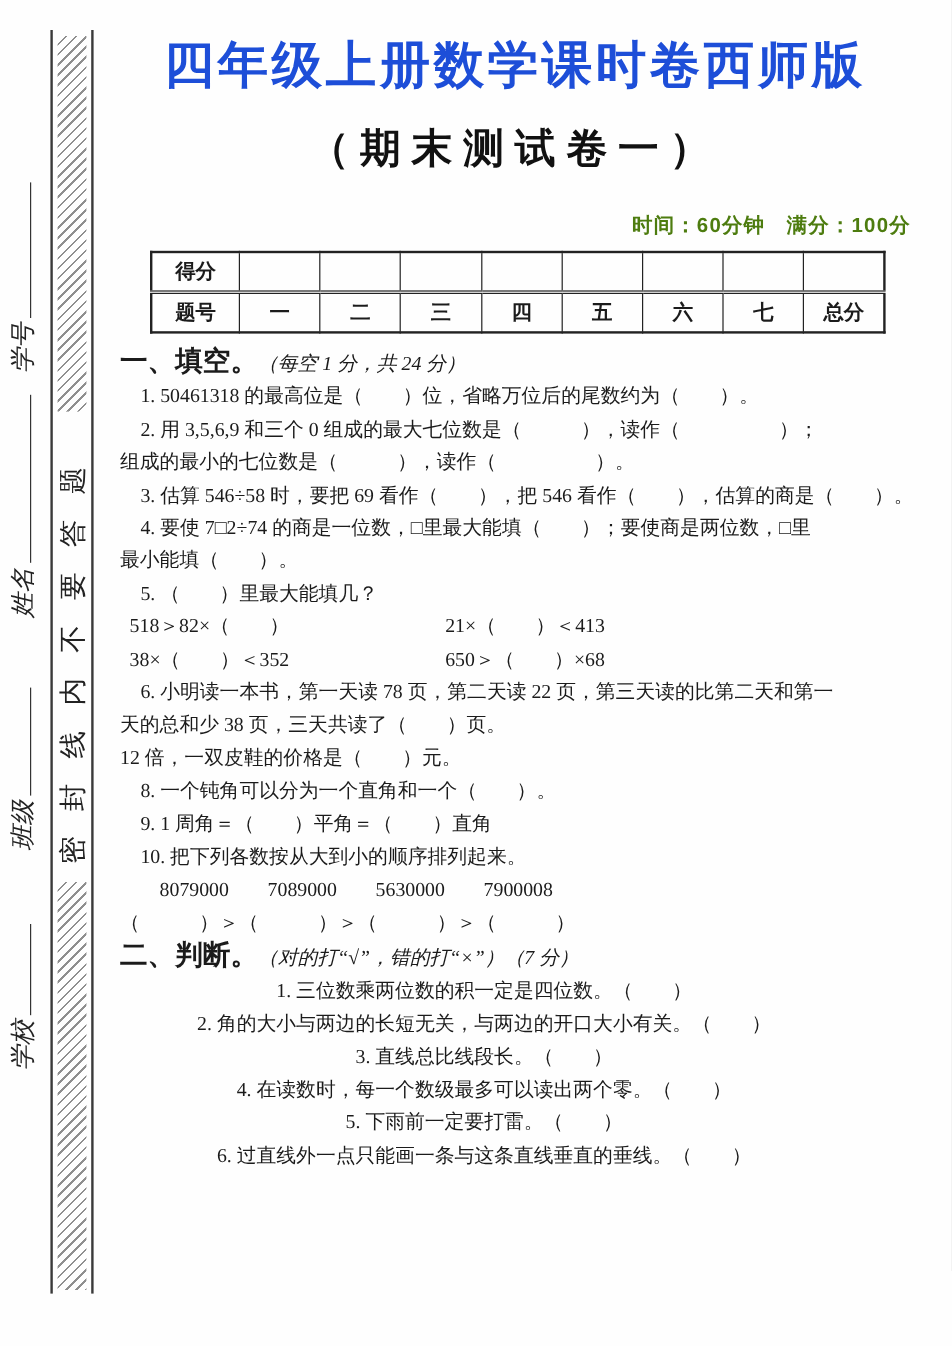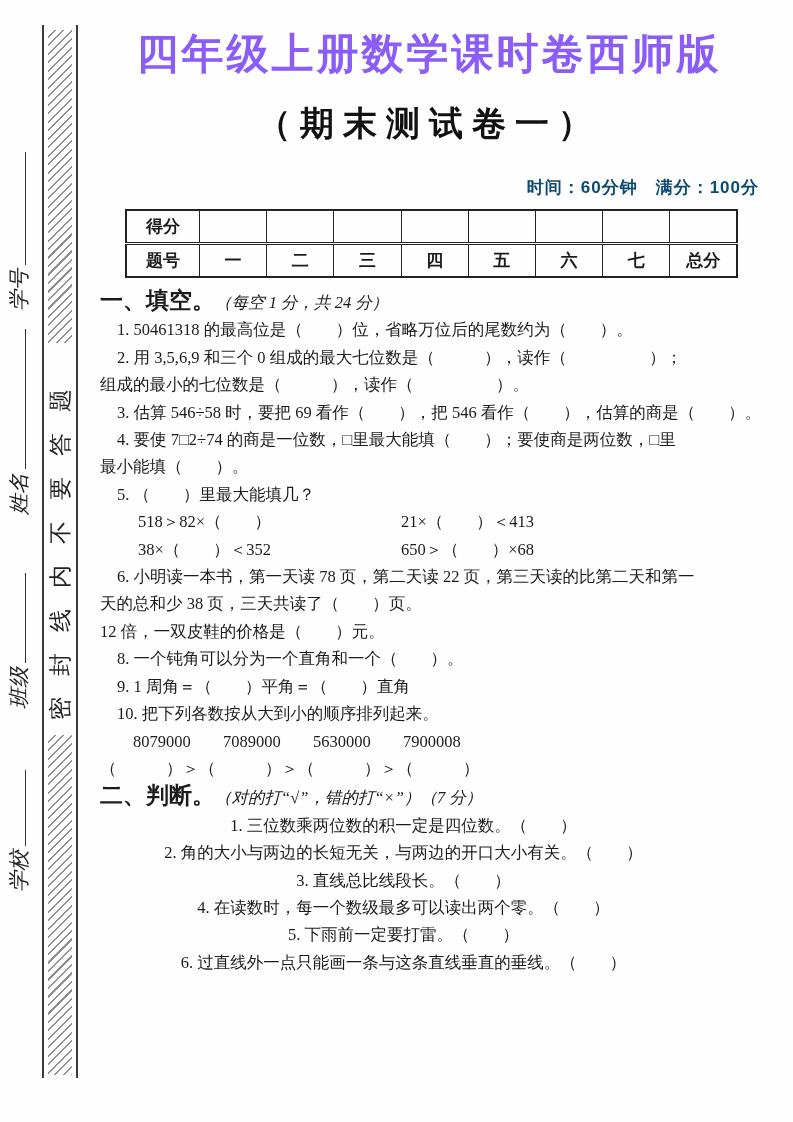--- a/index.html
+++ b/index.html
@@ -35,31 +35,31 @@
     border-bottom:1.6px solid #333;
   }
   .lab-xuehao{ left:-60px;  top:216px; width:160px; }
   .lab-xingming{ left:-75px; top:405px; width:190px; }
   .lab-banji{ left:-50px;  top:624px; width:140px; }
   .lab-xuexiao{ left:-42px; top:815px; width:124px; }
   
   .title{
     position:absolute; left:95px; right:30px; top:26px;
     font-family:"Liberation Sans", sans-serif; font-weight:bold;
-    font-size:42px; letter-spacing:3px; text-align:center; color:#8b5cf6;
+    font-size:42px; letter-spacing:3px; text-align:center; color:#1d4ed8;
   }
   .subtitle{
     position:absolute; left:95px; right:30px; top:101px;
     font-family:"Liberation Sans", sans-serif; font-weight:bold;
     font-size:34px; letter-spacing:9px; text-align:center; color:#111;
   }
   .meta{
     position:absolute; right:34px; top:176px;
     font-family:"Liberation Sans", sans-serif; font-weight:bold;
-    font-size:17px; color:#0c4a6e; letter-spacing:1px;
+    font-size:17px; color:#4d7c0f; letter-spacing:1px;
   }
   
   .score-table{
     position:absolute; left:125px; top:209px;
     border-collapse:collapse; table-layout:fixed; width:613px;
   }
   .score-table td{
     border:1.4px solid #222; height:31px; text-align:center;
     font-size:17px; font-weight:bold; padding:0;
   }
@@ -69,21 +69,21 @@
   
   .content{
     position:absolute; left:100px; top:287px; width:662px;
     font-size:16.5px; line-height:27.4px; color:#1b1b1b;
   }
   .ln{ white-space:nowrap; }
   .sec .sec-title{ font-weight:bold; font-size:23px; }
   .sec .sec-note{ font-style:italic; }
   .idt1{ margin-left:17px; }
   .idt2{ }
-  .q5row{ margin-left:38px; }
+  .q5row{ margin-left:8px; }
   .q5c1{ display:inline-block; width:263px; }
   .nums{ margin-left:33px; }
   .nums span{ display:inline-block; width:90px; }
   .tf{ margin-left:17px; width:573px; display:flex; justify-content:center; }
 </style>
 </head>
 <body>
 
 <div class="page">
 

